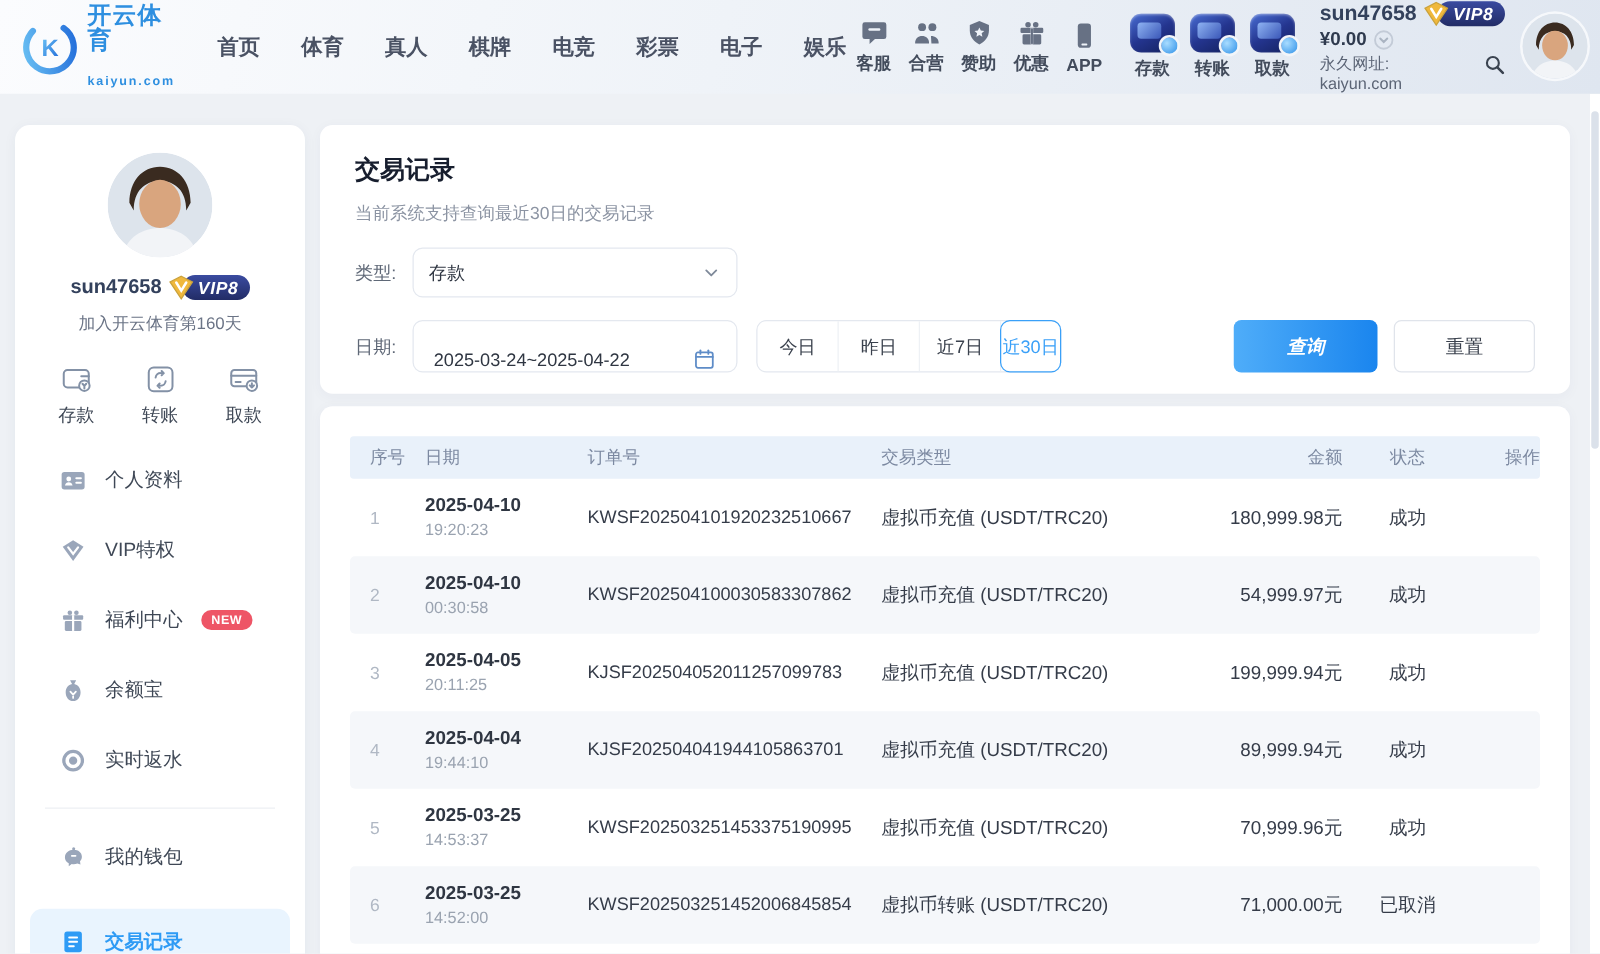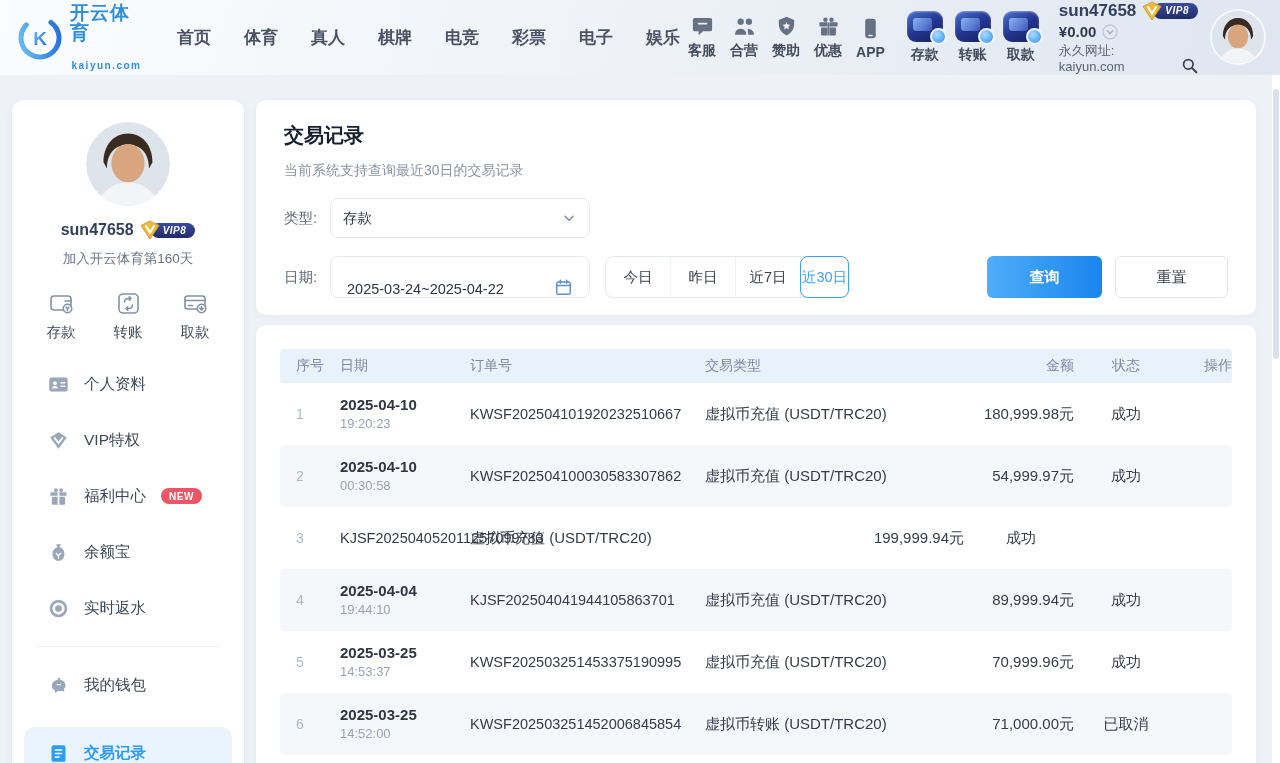--- a/index.html
+++ b/index.html
@@ -33,24 +33,24 @@
   .w3d::after { content:""; position:absolute; right:-4px; bottom:-3px; width:13px; height:13px; border-radius:50%;
     background:radial-gradient(circle at 35% 35%,#a8dcff,#2c8fe8); border:2px solid #f2f5f9; }
   .wi-label { font-size:14px; font-weight:bold; color:#434c5c; white-space:nowrap; }
 
   .user-block { margin-left:20px; display:flex; flex-direction:column; gap:2px; line-height:1.2; }
   .ub-row1 { display:flex; align-items:center; gap:6px; }
   .ub-name { font-size:17px; font-weight:bold; color:#33415c; }
   .vip-badge { display:inline-flex; align-items:center; position:relative; cursor:pointer; }
   .vip-shield { width:20px; height:20px; z-index:2; }
   .vip-pill { margin-left:-9px; background:linear-gradient(180deg,#3a4ba0,#222c66); color:#fff;
-    font-size:10px; font-weight:bold; font-style:italic; padding:2px 9px 2px 12px; border-radius:10px; letter-spacing:.5px; }
+    font-size:14px; font-weight:bold; font-style:italic; padding:2px 9px 2px 12px; border-radius:10px; letter-spacing:.5px; }
   .ub-row2 { display:flex; align-items:center; gap:6px; }
   .ub-balance { font-size:15px; font-weight:bold; color:#2f3a4e; }
-  .ub-row3 { display:flex; align-items:flex-end; gap:8px; font-size:13px; color:#5b6475; }
+  .ub-row3 { display:flex; align-items:flex-start; gap:8px; font-size:13px; color:#5b6475; }
   .avatar-sm { width:52px; height:52px; border-radius:50%; overflow:hidden; margin-left:14px; flex:none; cursor:pointer;
     box-shadow:0 0 0 2px rgba(255,255,255,.7); }
   .avatar-sm svg, .avatar-lg svg { width:100%; height:100%; display:block; }
 
   
   .page { position:relative; height:688px; overflow:hidden; }
 
   
   .sidebar { position:absolute; left:12px; top:25px; width:232px; height:780px; background:#fff;
     border-radius:12px; box-shadow:0 2px 10px rgba(40,60,100,.05); display:flex; flex-direction:column; align-items:center;
@@ -85,21 +85,21 @@
   .date-box { width:260px; height:42px; border:1px solid #e4e8ef; border-radius:8px; display:flex; align-items:flex-end;
     padding:0 16px; background:#fff; }
   .date-box input { border:none; outline:none; flex:1; font-size:14.5px; color:#2f3642; font-family:inherit; background:transparent; }
   .quick-group { display:flex; margin-left:15px; border:1px solid #e4e8ef; border-radius:8px; background:#fff; height:42px; overflow:visible; }
   .qr-btn { width:65px; display:flex; align-items:center; justify-content:center; font-size:14.5px; color:#3a414d;
     cursor:pointer; border-right:1px solid #eef1f5; }
   .qr-btn:last-child { border-right:none; }
   .qr-btn.active { border:1px solid #3aa0f8; border-radius:8px; color:#3aa0f8; margin:-1px; width:49px; background:#fff; }
   .f-spacer { flex:1; }
   .btn-primary { width:115px; height:42px; border:none; border-radius:6px; color:#fff; font-size:15px; font-weight:bold;
-    background:linear-gradient(90deg,#4fadf9,#1a85ee); cursor:pointer; font-family:inherit; }
+    background:linear-gradient(90deg,#4fadf9,#1a85ee); cursor:pointer; font-family:inherit;font-style:italic; }
   .btn-plain { width:113px; height:42px; border:1px solid #e0e4eb; border-radius:6px; background:#fff; color:#3a414d;
     font-size:15px; cursor:pointer; margin-left:13px; font-family:inherit; }
 
   
   .table-card { margin-top:10px; height:478px; padding:24px 24px 0; }
   .t-head, .t-row { display:grid; grid-template-columns:44px 130px 235px 1fr 110px 100px 56px; align-items:center; padding-left:16px; }
   .t-head { height:34px; background:#e9f1fa; border-radius:3px; font-size:14px; color:#7c89a1; }
   .th-amount { text-align:right; padding-right:2px; }
   .th-status { text-align:center; }
   .th-op { text-align:right; }
@@ -480,20 +480,24 @@
     </span>
     <span class="c-order">KWSF202504100030583307862</span>
     <span class="c-type">虚拟币充值 (USDT/TRC20)</span>
     <span class="c-amount">54,999.97元</span>
     <span class="c-status">成功</span>
     <span class="c-op"></span>
   </div>
 
   <div class="t-row">
     <span class="c-index">3</span>
+    <span class="c-date">
+      <div class="d">2025-04-05</div>
+      <div class="t">20:11:25</div>
+    </span>
     <span class="c-order">KJSF202504052011257099783</span>
     <span class="c-type">虚拟币充值 (USDT/TRC20)</span>
     <span class="c-amount">199,999.94元</span>
     <span class="c-status">成功</span>
     <span class="c-op"></span>
   </div>
 
   <div class="t-row alt">
     <span class="c-index">4</span>
     <span class="c-date">

